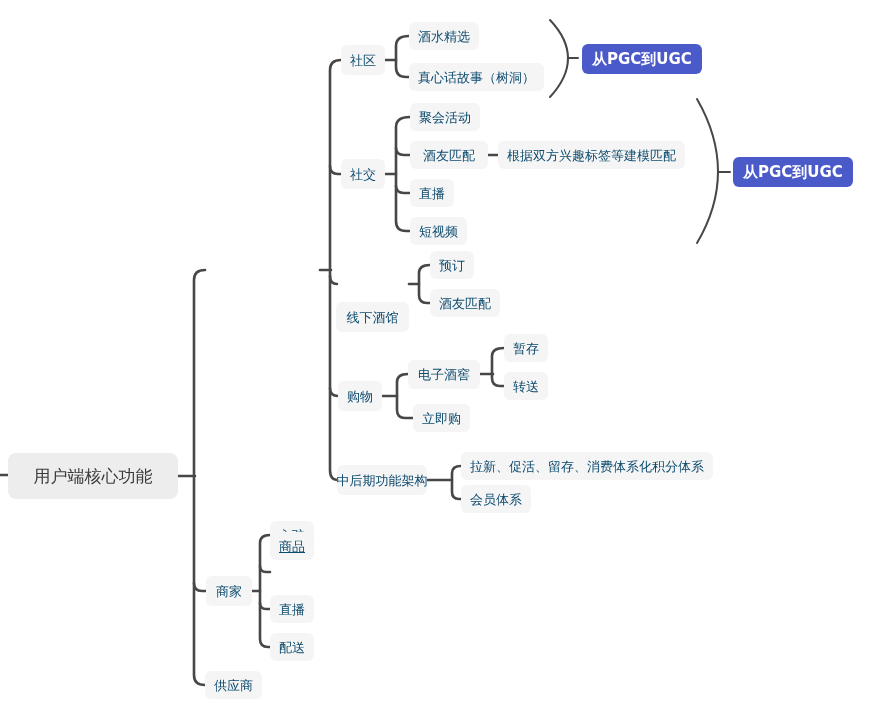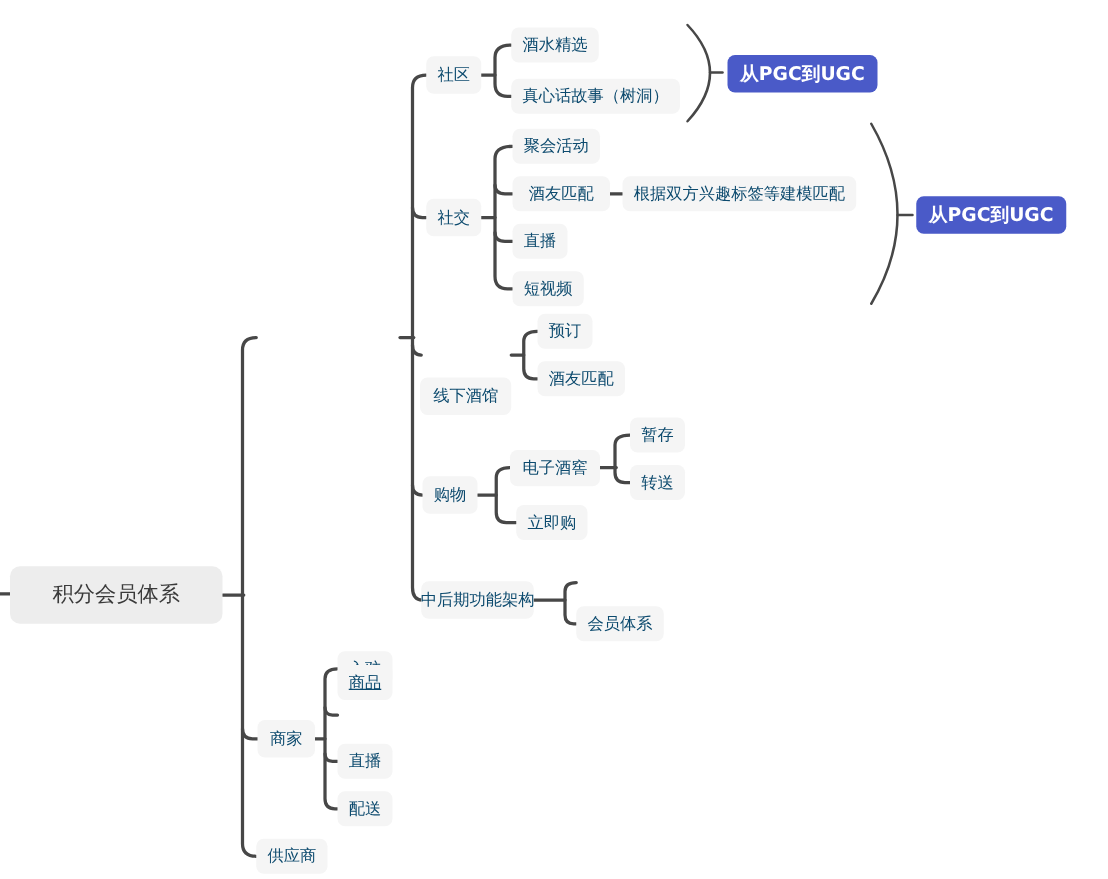--- a/index.html
+++ b/index.html
@@ -62,21 +62,21 @@
       <path d="M 260 603 Q 260 609 266 609 H 270"></path>
     </g>
     <g stroke="#474747" stroke-width="2" fill="none" stroke-linecap="round">
       <path d="M 550 20 Q 586 58 550 97"></path>
       <path d="M 568 58 H 578"></path>
       <path d="M 697 99 Q 739 172 697 243"></path>
       <path d="M 718 172 H 730"></path>
     </g>
   </svg>
 
-  <div class="node root" style="left:8px;top:453px;width:170px;height:46px;">积分会员体系</div>
+  <div class="node root" style="left:8px;top:453px;width:170px;height:46px;">用户端核心功能</div>
 
   <div class="node" style="left:206px;top:576px;width:46px;height:30px;">商家</div>
   <div class="node leaf" style="left:205px;top:671px;">供应商</div>
 
   <div class="node" style="left:341px;top:45px;width:44px;height:30px;">社区</div>
   <div class="node" style="left:341px;top:159px;width:44px;height:30px;">社交</div>
   <div class="node" style="left:336px;top:255px;width:73px;height:30px;margin-top:47px;">线下酒馆</div>
   <div class="node" style="left:338px;top:381px;width:44px;height:30px;">购物</div>
   <div class="node" style="left:337px;top:465px;width:90px;height:30px;">中后期功能架构</div>
 
@@ -92,20 +92,21 @@
   <div class="summary" style="left:733px;top:157px;">从PGC到UGC</div>
 
   <div class="node leaf" style="left:430px;top:251px;">预订</div>
   <div class="node leaf" style="left:430px;top:289px;">酒友匹配</div>
 
   <div class="node" style="left:408px;top:360px;width:72px;height:29px;">电子酒窖</div>
   <div class="node leaf" style="left:504px;top:334px;">暂存</div>
   <div class="node leaf" style="left:504px;top:372px;">转送</div>
   <div class="node leaf" style="left:413px;top:404px;">立即购</div>
 
+  <div class="node leaf" style="left:461px;top:452px;">拉新、促活、留存、消费体系化积分体系</div>
   <div class="node leaf" style="left:461px;top:485px;">会员体系</div>
 
   <div class="node leaf" style="left:270px;top:521px;">入驻</div>
   <div class="node leaf" style="left:270px;top:532px;text-decoration:underline;">商品</div>
   <div class="node leaf" style="left:270px;top:595px;">直播</div>
   <div class="node leaf" style="left:270px;top:633px;">配送</div>
 
 </div>
 
 </body></html>

